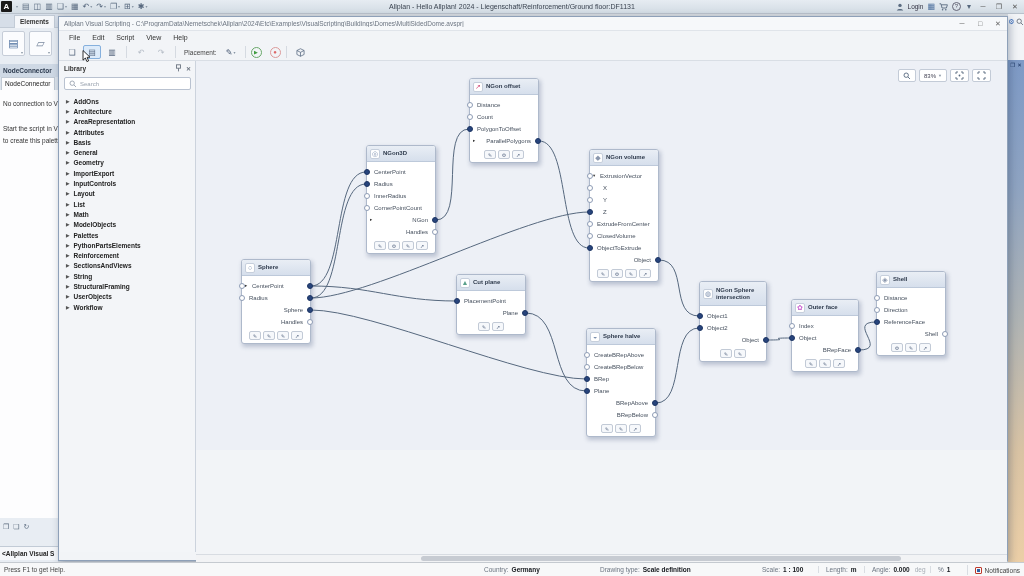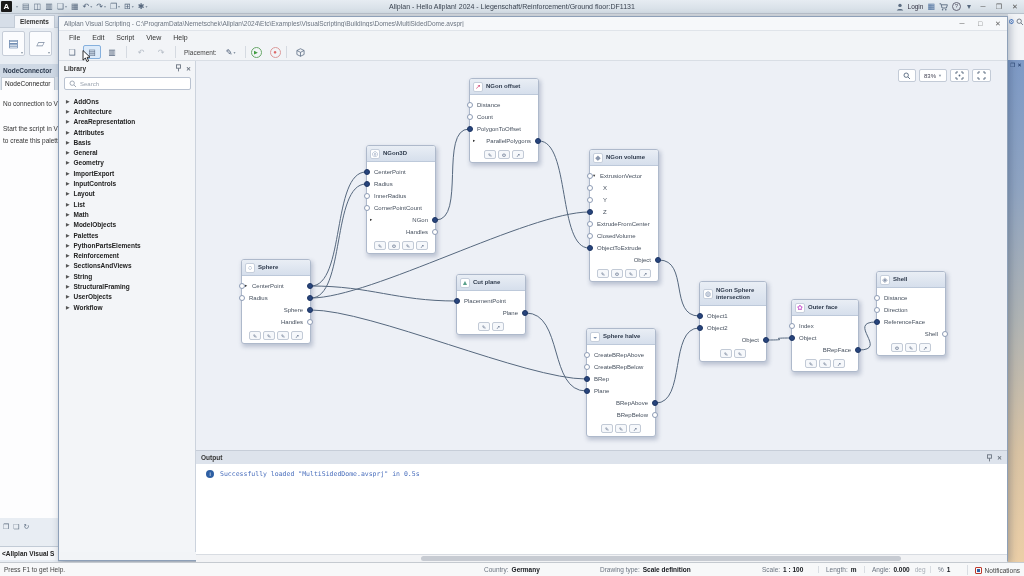--- a/index.html
+++ b/index.html
@@ -565,38 +565,20 @@
           <div class="row out"><span class="rlabel">Shell</span><span class="dot r hollow"></span></div>
         </div>
         <div class="node-footer">
           <span class="fbtn">⚙</span>
           <span class="fbtn">✎</span>
           <span class="fbtn">↗</span>
         </div>
       </div>
     </div>
 
-  <div id="output-panel">
-    <div id="output-header">
-      <span>Output</span>
-      <span class="panel-hicons">
-        <span>
-          <svg class="icon" width="7" height="8" viewBox="0 0 7 8">
-              <rect x="1.5" y="0.8" width="4" height="3.4" fill="none" stroke="#6b7480" stroke-width="0.9"></rect>
-              <path d="M3.5 4.2 V7.4" stroke="#6b7480" stroke-width="0.9"></path>
-            </svg>
-        </span>
-        <span>✕</span>
-      </span>
-    </div>
-    <div id="output-body">
-      <span id="info-icon">i</span>
-      <span id="output-message">Successfully loaded "MultiSidedDome.avsprj" in 0.5s</span>
-    </div>
-  </div>
 
   <div id="hscroll">
     <div id="hscroll-thumb"></div>
   </div>
 </div>
 
 <div id="status-bar">
   <span id="sb-help">Press F1 to get Help.</span>
   <span id="sb-fields"><span class="sfield sf0"><span class="lab">Country:</span><span class="val">Germany</span></span><span class="sfield sf1"><span class="lab">Drawing type:</span><span class="val">Scale definition</span></span><span class="sfield sf2"><span class="lab">Scale:</span><span class="val">1 : 100</span></span><span class="sfield sf3"><span class="lab">Length:</span><span class="val">m</span></span><span class="sfield sf4"><span class="lab">Angle:</span><span class="val">0.000</span><span class="suf">deg</span></span><span class="sfield sf5"><span class="lab">%</span><span class="val">1</span></span></span>
   <span id="sb-notif">

